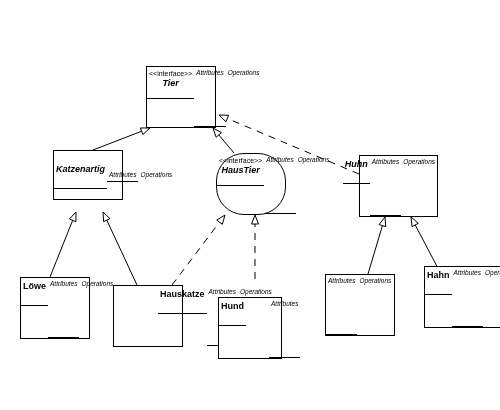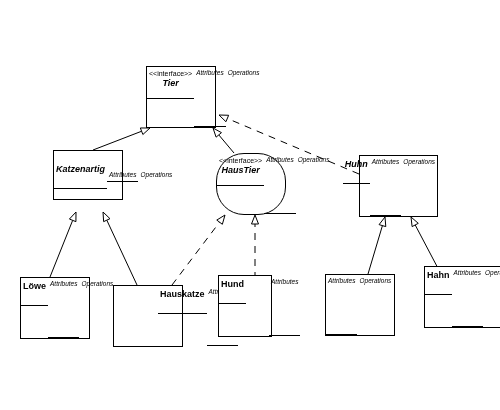--- a/index.html
+++ b/index.html
@@ -157,21 +157,21 @@
         <div class="ops-spacer"></div>
       </div>
       <div class="uml-class" style="left: 113px; top: 285px; width: 70px; height: 62px; padding-left: 44px;">
         <div class="name-cell" style="height: 20px;">
           <span class="cls-name">Hauskatze</span>
         </div>
         <div class="attr-cell">Attributes</div>
         <div class="ops-cell">Operations</div>
         <div class="ops-spacer"></div>
       </div>
-      <div class="uml-class" style="left: 218px; top: 275px; width: 54px; height: 62px; gap: 23px;">
+      <div class="uml-class" style="left: 218px; top: 297px; width: 64px; height: 62px; gap: 23px;">
         <div class="name-cell" style="height: 20px;">
           <span class="cls-name">Hund</span>
         </div>
         <div class="attr-cell">Attributes</div>
         <div class="ops-cell">Operations</div>
         <div class="ops-spacer"></div>
       </div>
       <div class="uml-class" style="left: 325px; top: 274px; width: 70px; height: 62px;">
         <div class="attr-cell">Attributes</div>
         <div class="ops-cell">Operations</div>

